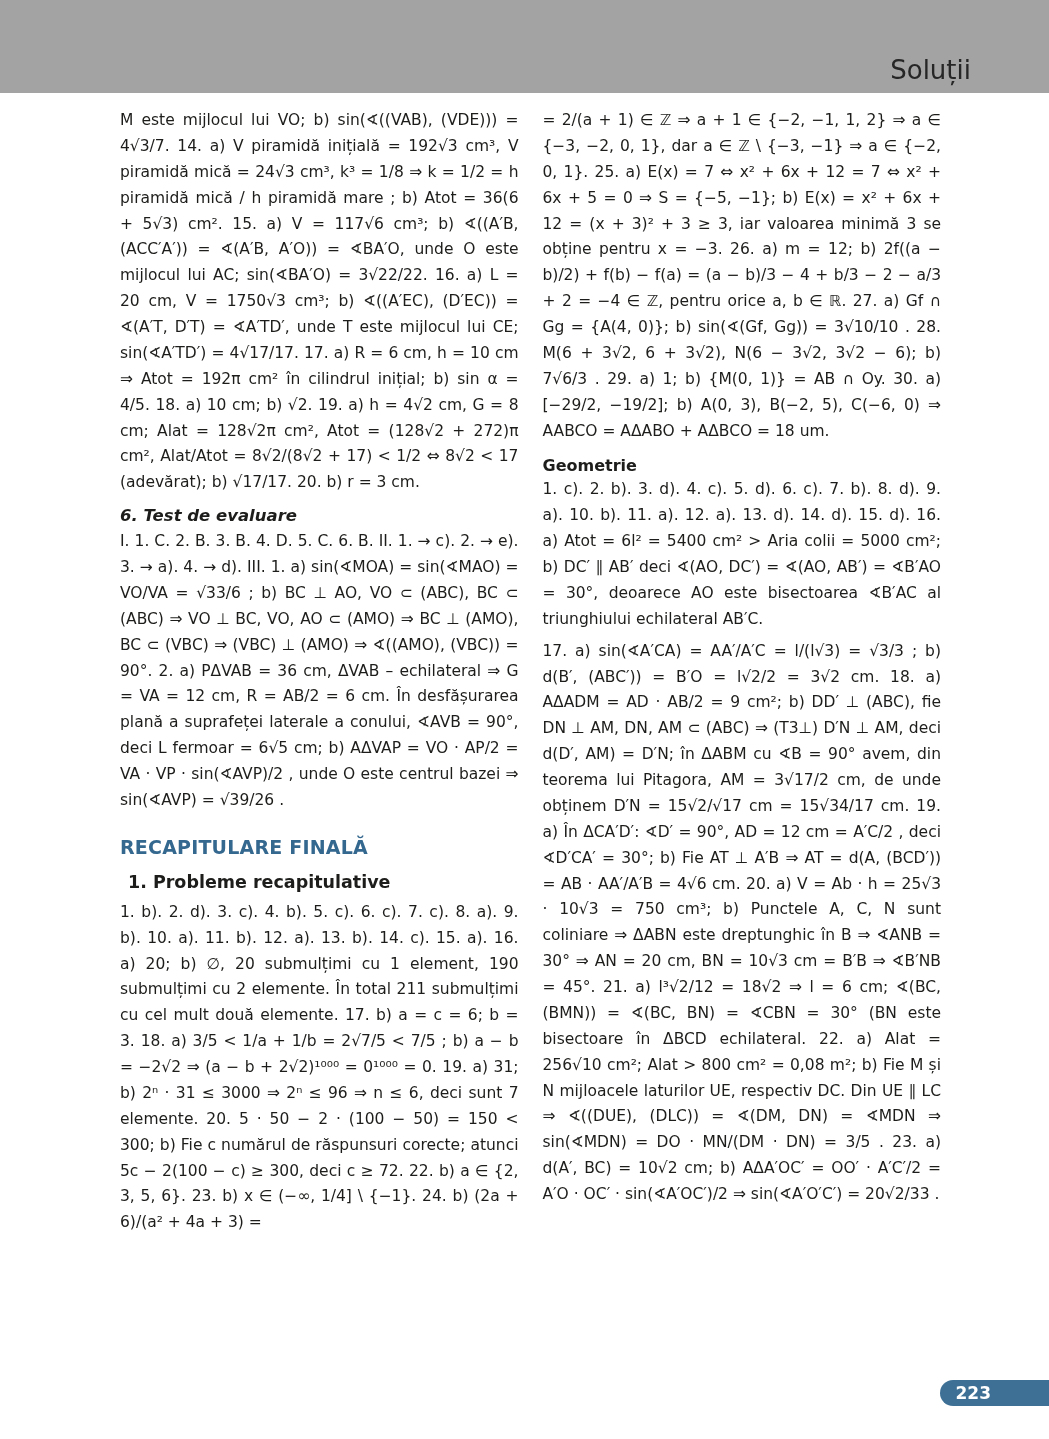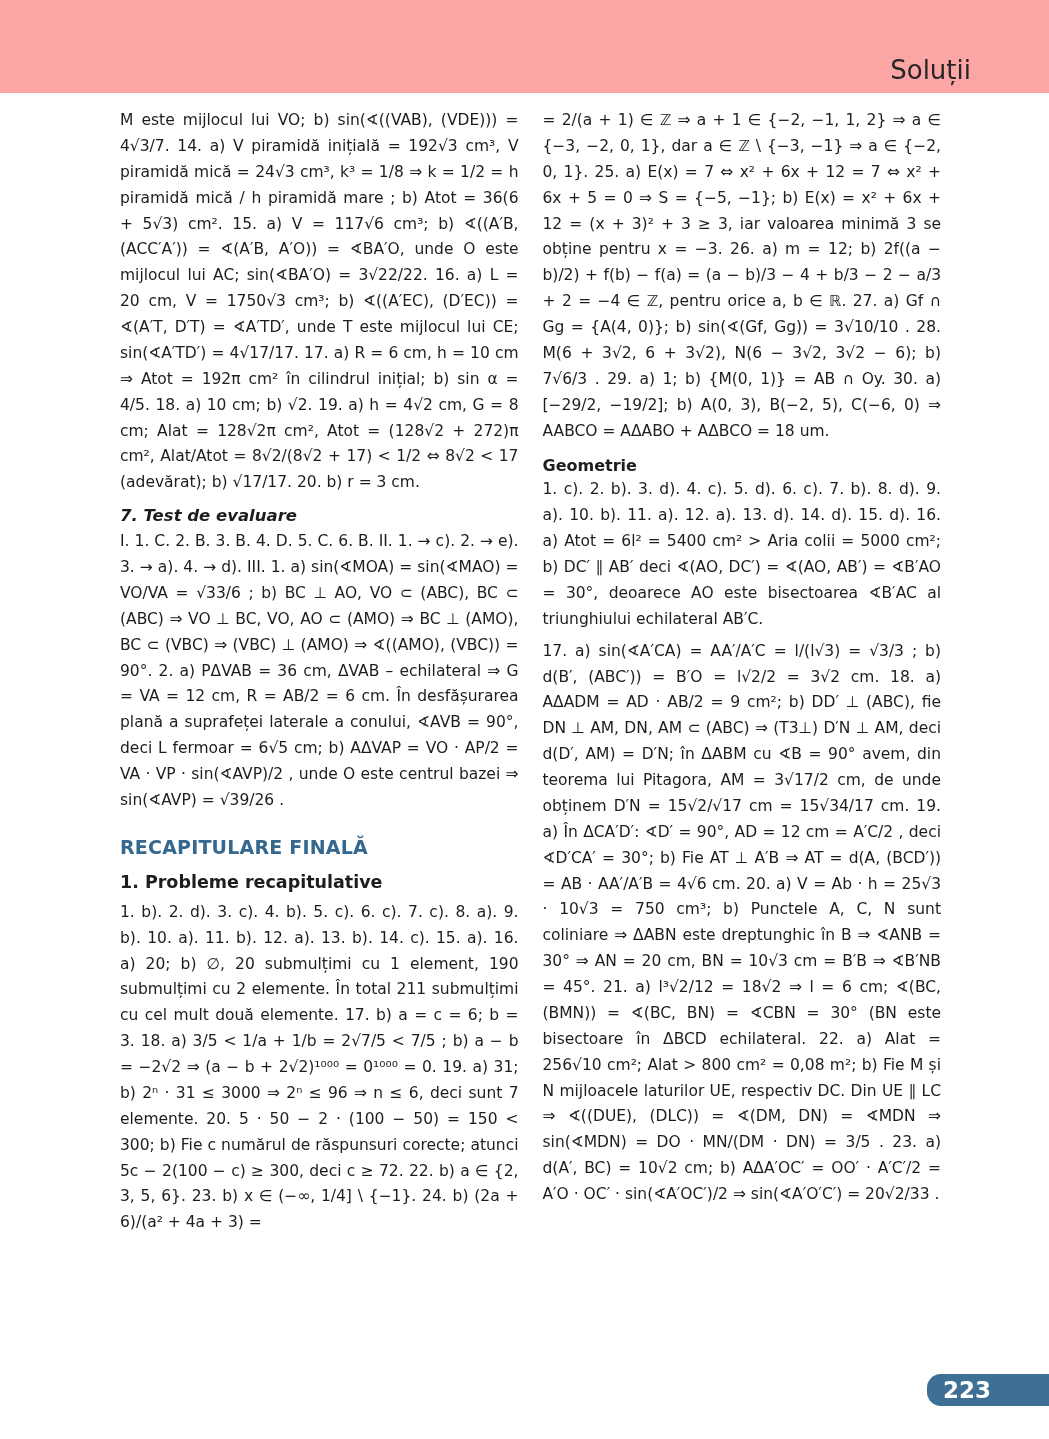--- a/index.html
+++ b/index.html
@@ -6,21 +6,21 @@
   .page{
     position:relative;
     width:1049px;height:1439px;
     background:#ffffff;
     overflow:hidden;
     font-family:"DejaVu Sans","Liberation Sans",sans-serif;
     color:#1d1d1b;
   }
   .top-band{
     position:absolute;top:0;left:0;right:0;height:93px;
-    background:#fca5a5;
+    background:#a3a3a3;
     display:flex;align-items:flex-end;justify-content:flex-end;
     padding:0 78px 8px 0;box-sizing:border-box;
   }
   .running-header{
     font-size:26px;font-weight:400;color:#262626;letter-spacing:0px;
   }
   .columns{
     position:absolute;top:108px;left:120px;right:108px;
     display:flex;gap:24px;
   }
@@ -32,47 +32,47 @@
   }
   .h-testeval{
     font-size:16.5px;font-weight:bold;font-style:italic;
     margin:10px 0 4px 0;
   }
   .h-recap{
     font-size:19px;font-weight:bold;color:#34688f;
     margin:22px 0 14px 0;letter-spacing:0.2px;
   }
   .h-sub{
-    font-size:17.5px;font-weight:bold;margin:0 0 8px 0;
+    font-size:17.5px;font-weight:bold;margin:0 0 8px 8px;
   }
   .h-domain{
     font-size:16px;font-weight:bold;margin:12px 0 2px 0;
   }
   .page-badge{
     position:absolute;right:0;bottom:33px;
     background:#3d7094;color:#ffffff;
-    font-size:23px;font-weight:bold;
+    font-size:17px;font-weight:bold;
     padding:3px 58px 3px 16px;
     border-radius:14px 0 0 14px;
   }
 </style>
 </head>
 <body>
 
 <div class="page">
 
   <div class="top-band">
     <span class="running-header">Soluții</span>
   </div>
 
   <div class="columns">
 
     <div class="col">
       <p class="para">M este mijlocul lui VO; b) sin(∢((VAB), (VDE))) = 4√3/7. 14. a) V piramidă inițială = 192√3 cm³, V piramidă mică = 24√3 cm³, k³ = 1/8 ⇒ k = 1/2 = h piramidă mică / h piramidă mare ; b) Atot = 36(6 + 5√3) cm². 15. a) V = 117√6 cm³; b) ∢((A′B, (ACC′A′)) = ∢(A′B, A′O)) = ∢BA′O, unde O este mijlocul lui AC; sin(∢BA′O) = 3√22/22. 16. a) L = 20 cm, V = 1750√3 cm³; b) ∢((A′EC), (D′EC)) = ∢(A′T, D′T) = ∢A′TD′, unde T este mijlocul lui CE; sin(∢A′TD′) = 4√17/17. 17. a) R = 6 cm, h = 10 cm ⇒ Atot = 192π cm² în cilindrul inițial; b) sin α = 4/5. 18. a) 10 cm; b) √2. 19. a) h = 4√2 cm, G = 8 cm; Alat = 128√2π cm², Atot = (128√2 + 272)π cm², Alat/Atot = 8√2/(8√2 + 17) &lt; 1/2 ⇔ 8√2 &lt; 17 (adevărat); b) √17/17. 20. b) r = 3 cm.</p>
-      <div class="h-testeval">7. Test de evaluare</div>
+      <div class="h-testeval">6. Test de evaluare</div>
       <p class="para">I. 1. C. 2. B. 3. B. 4. D. 5. C. 6. B. II. 1. → c). 2. → e). 3. → a). 4. → d). III. 1. a) sin(∢MOA) = sin(∢MAO) = VO/VA = √33/6 ; b) BC ⊥ AO, VO ⊂ (ABC), BC ⊂ (ABC) ⇒ VO ⊥ BC, VO, AO ⊂ (AMO) ⇒ BC ⊥ (AMO), BC ⊂ (VBC) ⇒ (VBC) ⊥ (AMO) ⇒ ∢((AMO), (VBC)) = 90°. 2. a) PΔVAB = 36 cm, ΔVAB – echilateral ⇒ G = VA = 12 cm, R = AB/2 = 6 cm. În desfășurarea plană a suprafeței laterale a conului, ∢AVB = 90°, deci L fermoar = 6√5 cm; b) AΔVAP = VO · AP/2 = VA · VP · sin(∢AVP)/2 , unde O este centrul bazei ⇒ sin(∢AVP) = √39/26 .</p>
       <div class="h-recap">RECAPITULARE FINALĂ</div>
       <div class="h-sub">1. Probleme recapitulative</div>
       <p class="para">1. b). 2. d). 3. c). 4. b). 5. c). 6. c). 7. c). 8. a). 9. b). 10. a). 11. b). 12. a). 13. b). 14. c). 15. a). 16. a) 20; b) ∅, 20 submulțimi cu 1 element, 190 submulțimi cu 2 elemente. În total 211 submulțimi cu cel mult două elemente. 17. b) a = c = 6; b = 3. 18. a) 3/5 &lt; 1/a + 1/b = 2√7/5 &lt; 7/5 ; b) a − b = −2√2 ⇒ (a − b + 2√2)¹⁰⁰⁰ = 0¹⁰⁰⁰ = 0. 19. a) 31; b) 2ⁿ · 31 ≤ 3000 ⇒ 2ⁿ ≤ 96 ⇒ n ≤ 6, deci sunt 7 elemente. 20. 5 · 50 − 2 · (100 − 50) = 150 &lt; 300; b) Fie c numărul de răspunsuri corecte; atunci 5c − 2(100 − c) ≥ 300, deci c ≥ 72. 22. b) a ∈ {2, 3, 5, 6}. 23. b) x ∈ (−∞, 1/4] \ {−1}. 24. b) (2a + 6)/(a² + 4a + 3) =</p>
     </div>
 
     <div class="col">
       <p class="para">= 2/(a + 1) ∈ ℤ ⇒ a + 1 ∈ {−2, −1, 1, 2} ⇒ a ∈ {−3, −2, 0, 1}, dar a ∈ ℤ \ {−3, −1} ⇒ a ∈ {−2, 0, 1}. 25. a) E(x) = 7 ⇔ x² + 6x + 12 = 7 ⇔ x² + 6x + 5 = 0 ⇒ S = {−5, −1}; b) E(x) = x² + 6x + 12 = (x + 3)² + 3 ≥ 3, iar valoarea minimă 3 se obține pentru x = −3. 26. a) m = 12; b) 2f((a − b)/2) + f(b) − f(a) = (a − b)/3 − 4 + b/3 − 2 − a/3 + 2 = −4 ∈ ℤ, pentru orice a, b ∈ ℝ. 27. a) Gf ∩ Gg = {A(4, 0)}; b) sin(∢(Gf, Gg)) = 3√10/10 . 28. M(6 + 3√2, 6 + 3√2), N(6 − 3√2, 3√2 − 6); b) 7√6/3 . 29. a) 1; b) {M(0, 1)} = AB ∩ Oy. 30. a) [−29/2, −19/2]; b) A(0, 3), B(−2, 5), C(−6, 0) ⇒ AABCO = AΔABO + AΔBCO = 18 um.</p>
       <div class="h-domain">Geometrie</div>
       <p class="para">1. c). 2. b). 3. d). 4. c). 5. d). 6. c). 7. b). 8. d). 9. a). 10. b). 11. a). 12. a). 13. d). 14. d). 15. d). 16. a) Atot = 6l² = 5400 cm² &gt; Aria colii = 5000 cm²; b) DC′ ∥ AB′ deci ∢(AO, DC′) = ∢(AO, AB′) = ∢B′AO = 30°, deoarece AO este bisectoarea ∢B′AC al triunghiului echilateral AB′C.</p>

